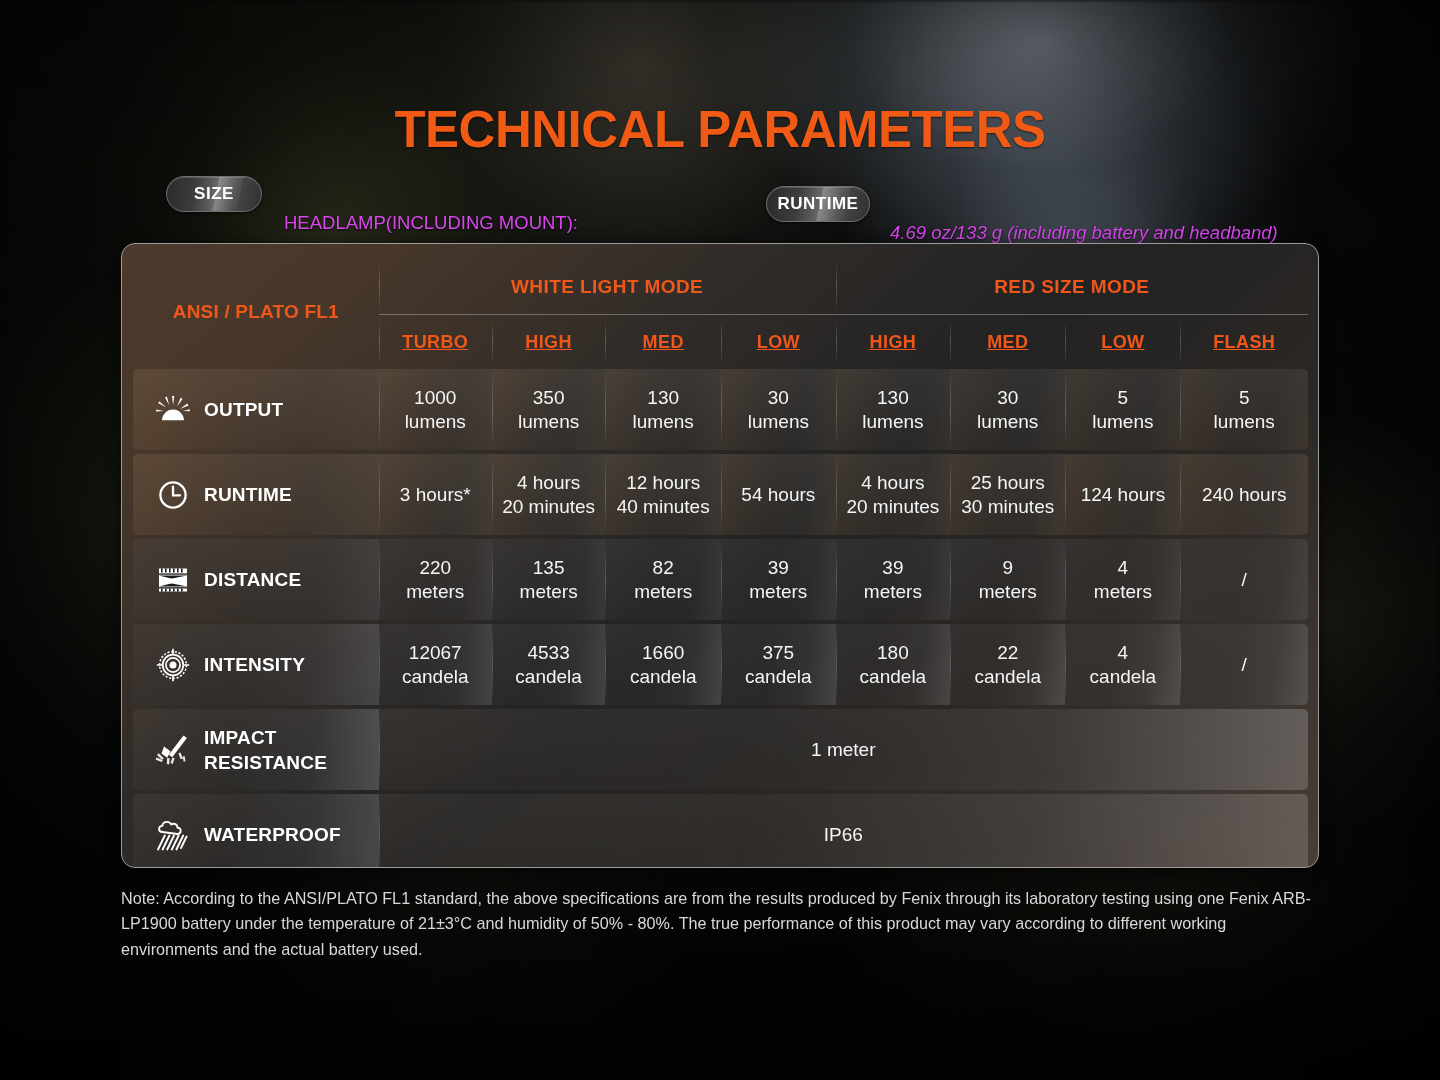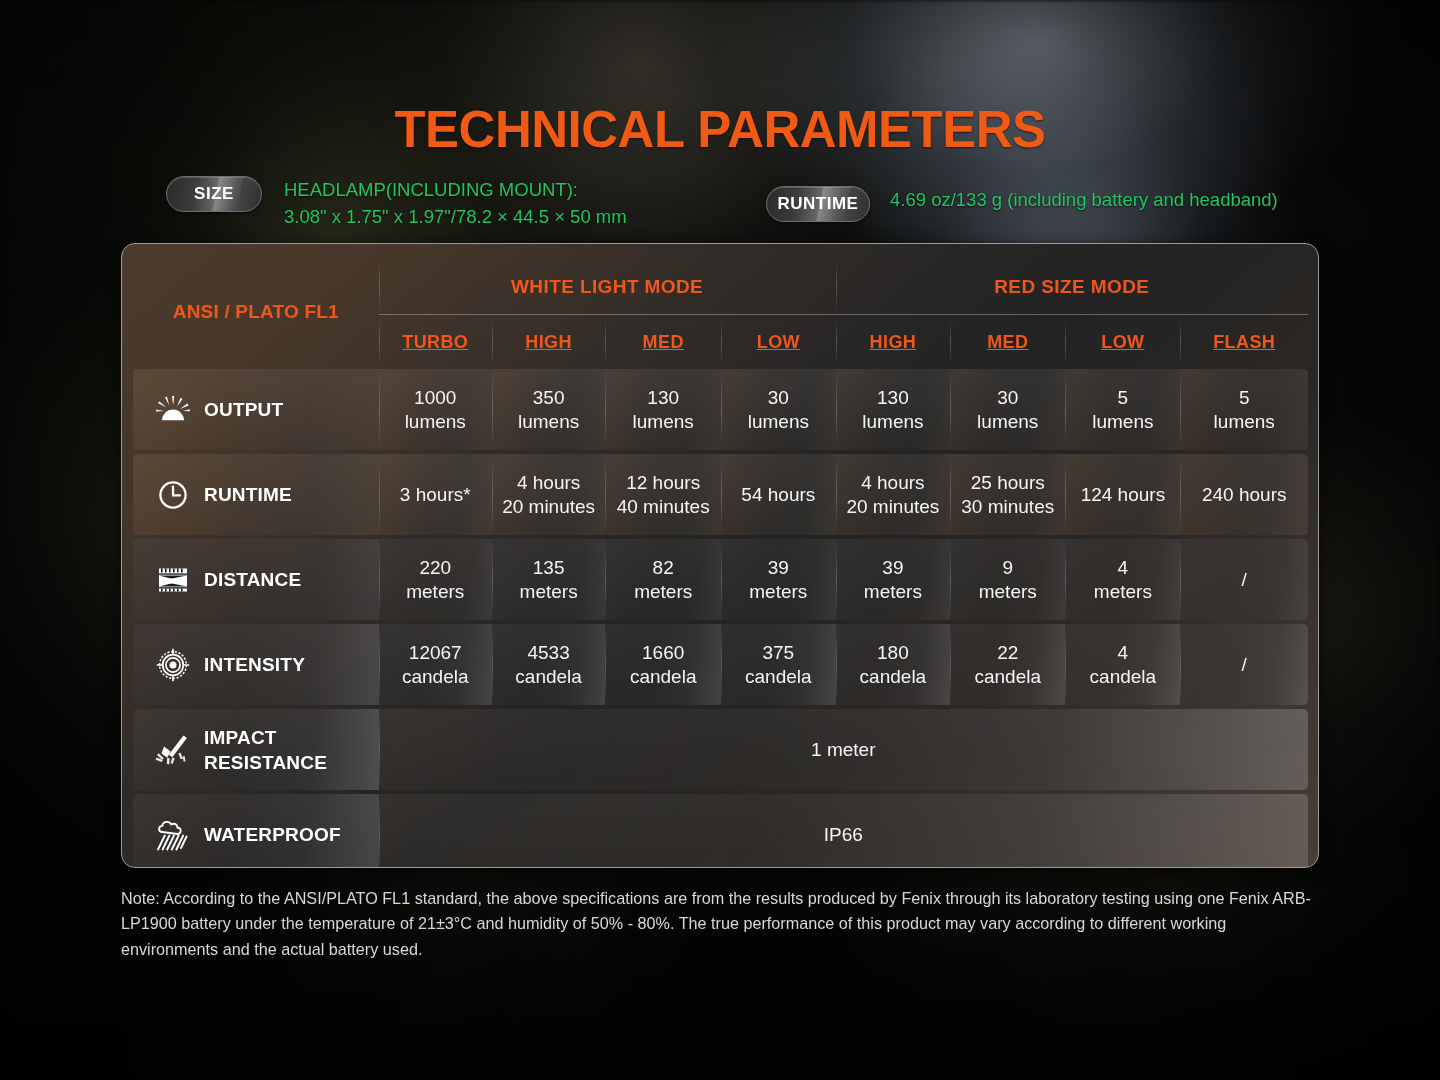--- a/index.html
+++ b/index.html
@@ -99,27 +99,28 @@
     height: 100%;
     background: linear-gradient(100deg, rgba(255,255,255,0.20), rgba(255,255,255,0.02));
     transform: skewX(-12deg);
     pointer-events: none;
   }
   .pill-size   { width: 96px; }
   .pill-weight { width: 104px; }
 
   .spec-text {
     margin-left: 22px;
-    color: #22c55e;
+    color: #d946ef;
     font-size: 18.5px;
     line-height: 27px;
     white-space: nowrap;
     text-shadow: 0 1px 2px rgba(0,0,0,0.7);
-  }
-  .spec-weight .spec-text { margin-left: 20px; }
+    margin-top: 33px;
+  }
+  .spec-weight .spec-text { margin-left: 20px; font-style: italic; }
 
   
   .table-frame {
     position: absolute;
     left: 121px;
     top: 243px;
     width: 1198px;
     height: 625px;
     border-radius: 14px;
     border: 1.5px solid #9b9b9b;

